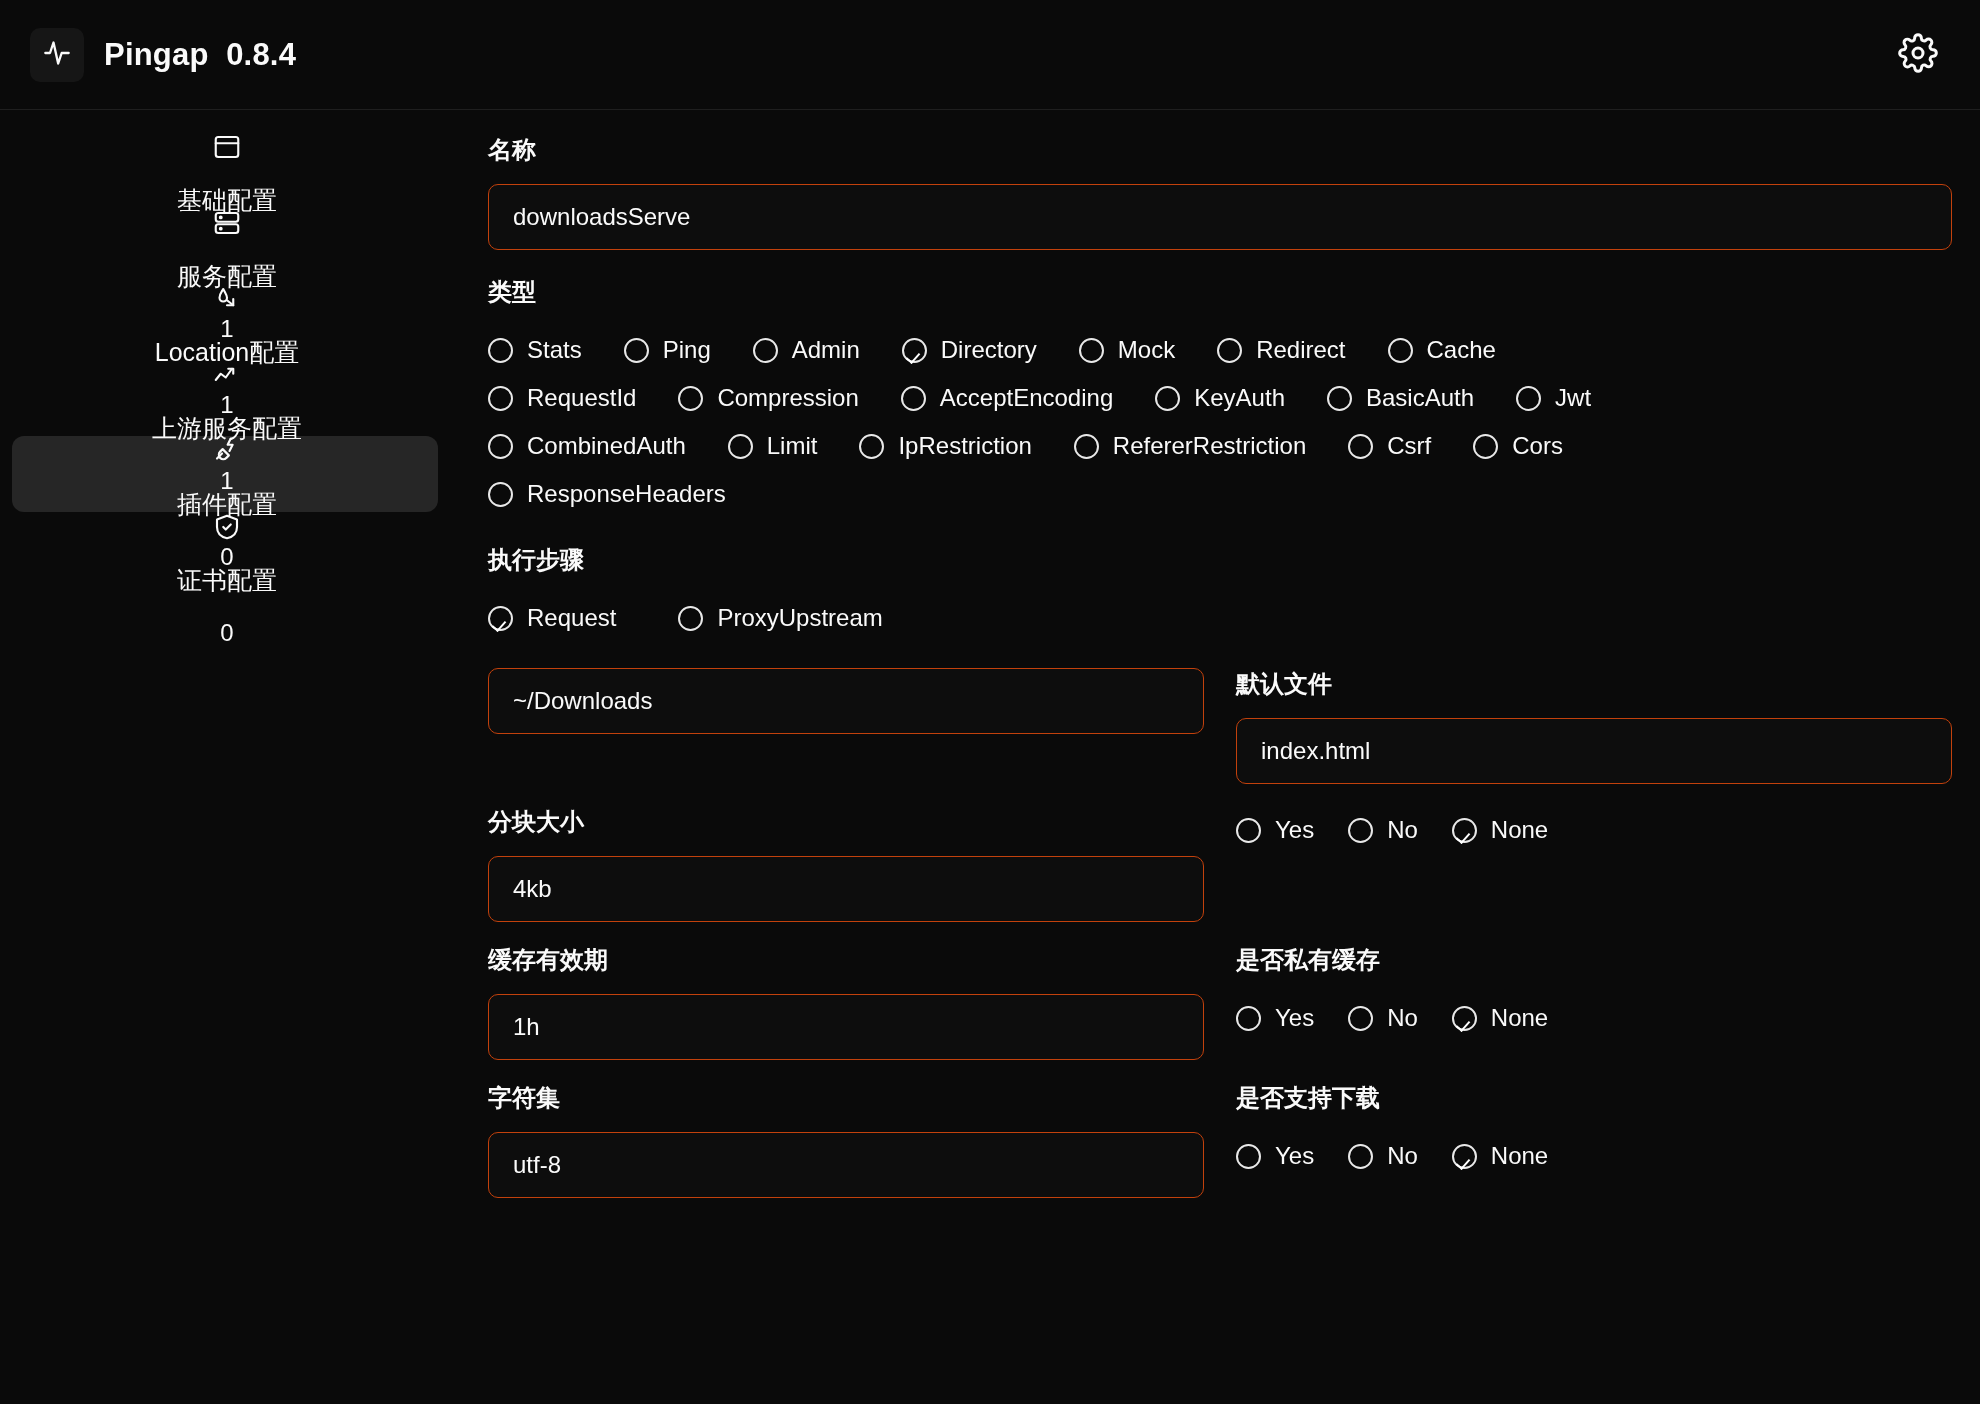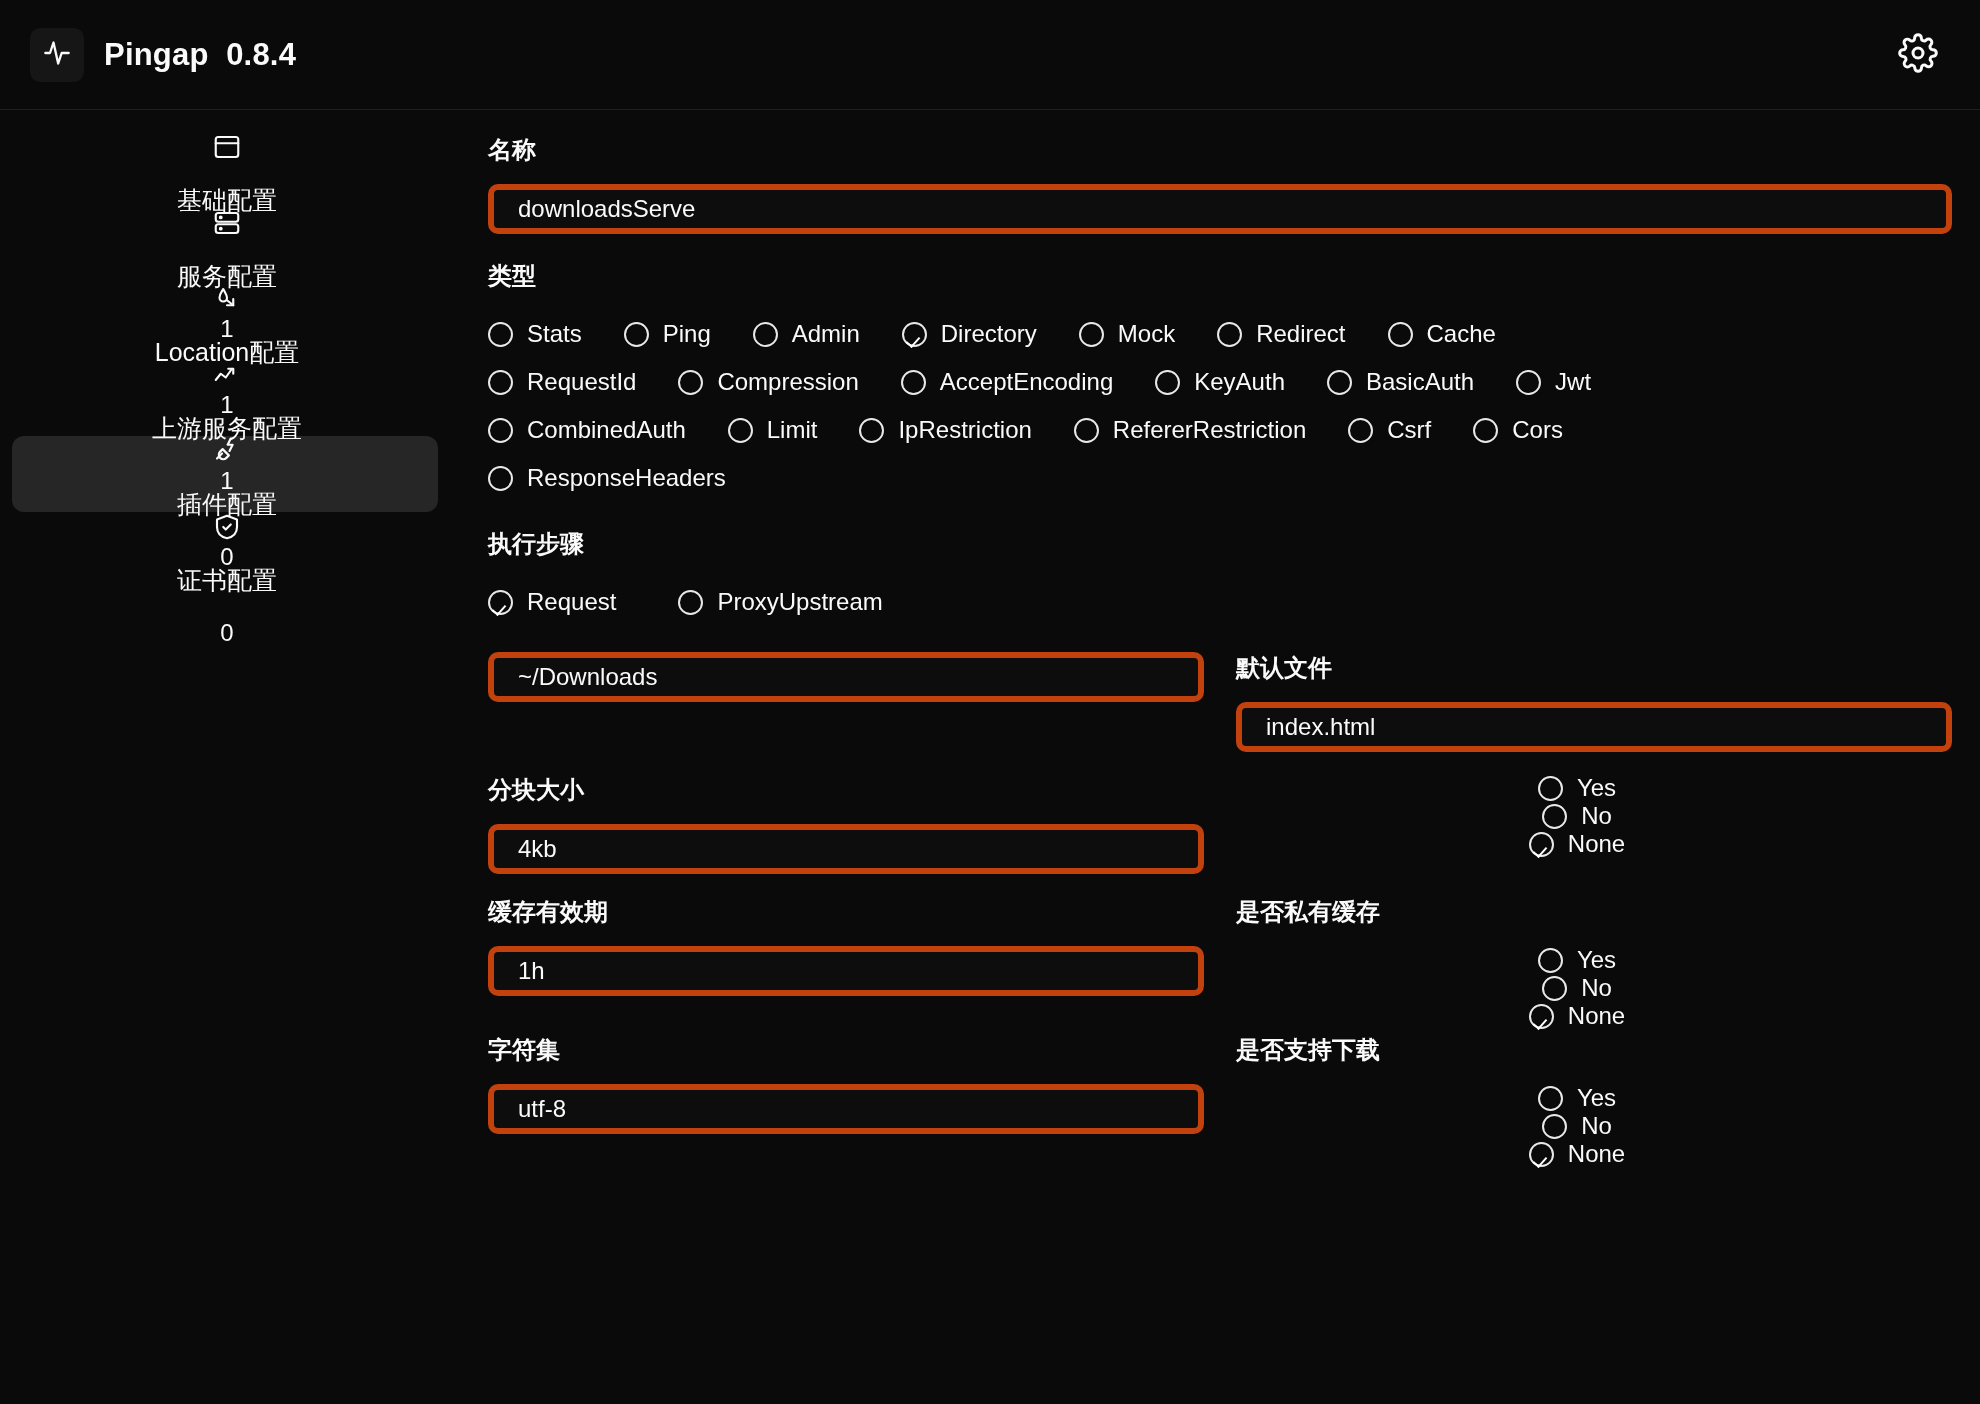--- a/index.html
+++ b/index.html
@@ -80,23 +80,23 @@
   .field-label {
     font-size: 24px;
     font-weight: bold;
     margin-bottom: 18px;
     white-space: nowrap;
   }
   .section { margin-bottom: 26px; }
 
   .text-input {
     width: 100%;
-    height: 50px;
+    height: 66px;
     background: #0d0d0d;
-    border: 6px solid #c2410c;
+    border: 1px solid #c2410c;
     border-radius: 10px;
     color: #fafafa;
     font-size: 24px;
     font-family: "Liberation Sans", sans-serif;
     padding: 0 24px;
     outline: none;
   }
 
   
   .radio-group { display: flex; flex-wrap: wrap; }
@@ -130,21 +130,21 @@
   .radio-label { font-size: 24px; }
 
   
   .row2 {
     display: grid;
     grid-template-columns: 1fr 1fr;
     column-gap: 32px;
     margin-bottom: 22px;
   }
   .col { min-width: 0; }
-  .tri-radios { display: flex; align-items: center; height: 66px; flex-direction: column; }
+  .tri-radios { display: flex; align-items: flex-start; height: 66px; }
   .tri-radios .radio { margin-right: 34px; }
 </style>
 </head>
 <body>
 
 <div class="app">
 
   <div class="header">
     <div class="logo-box">
       <span>

